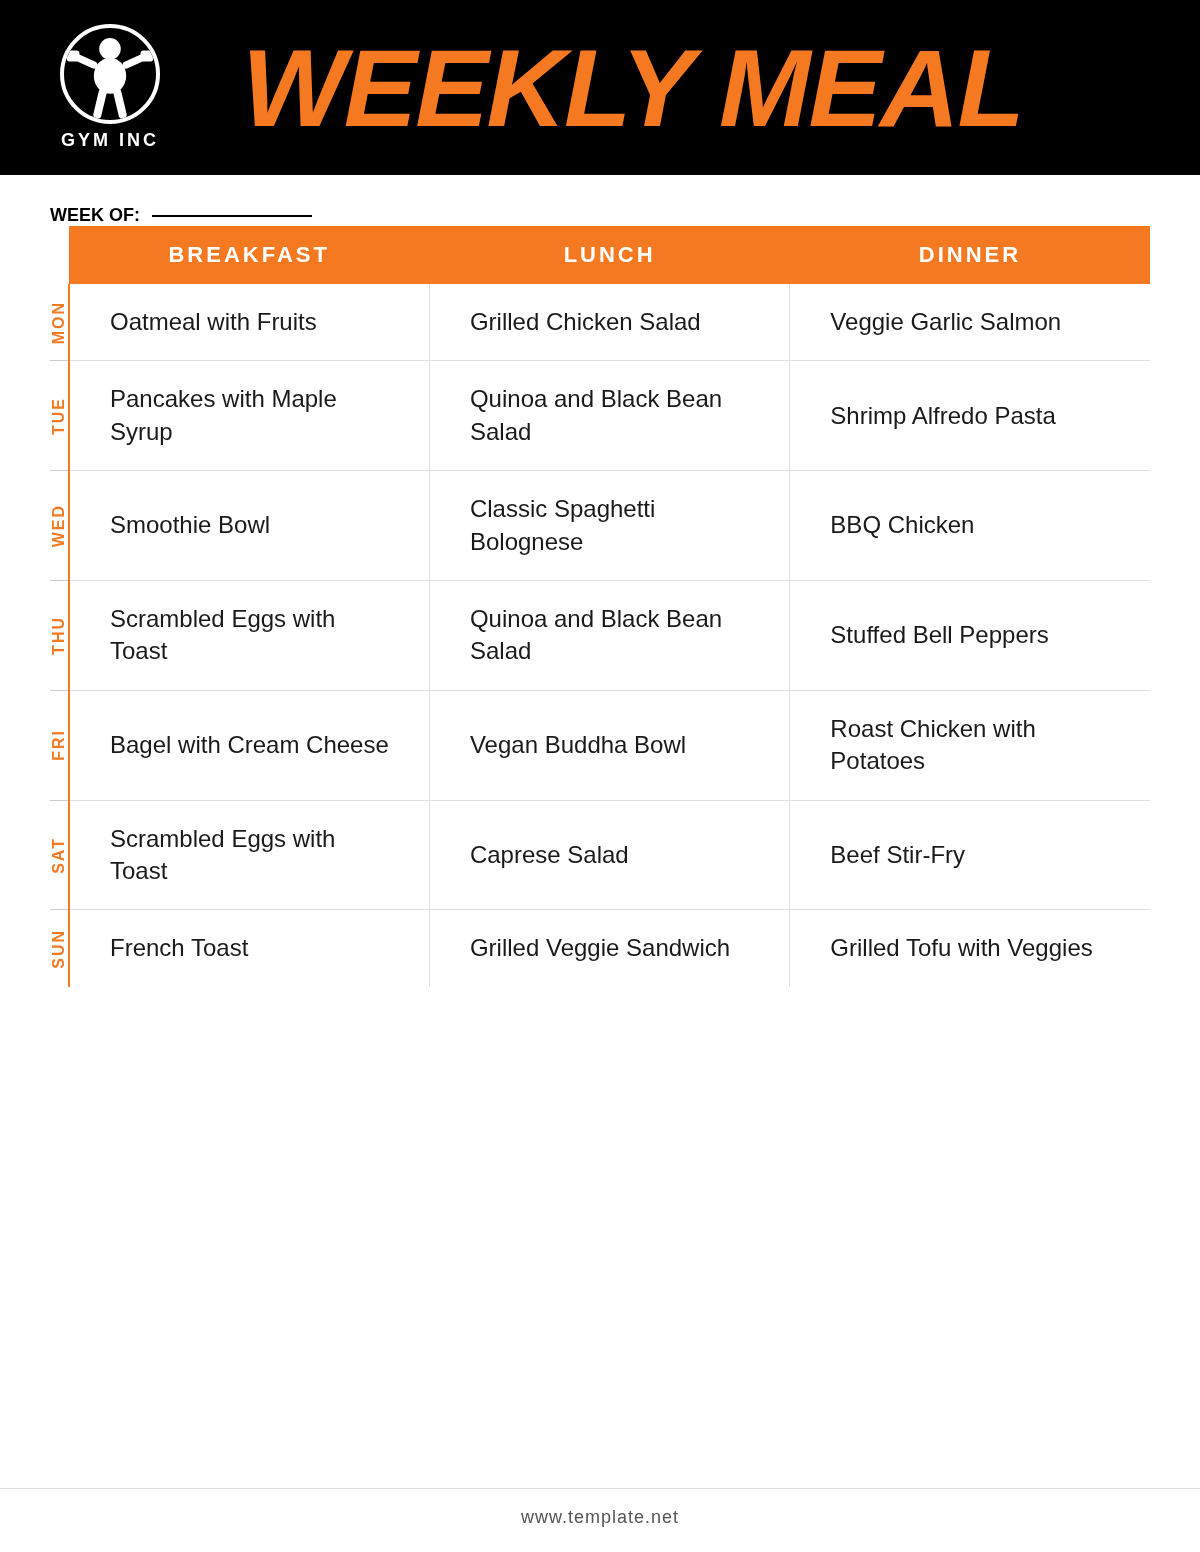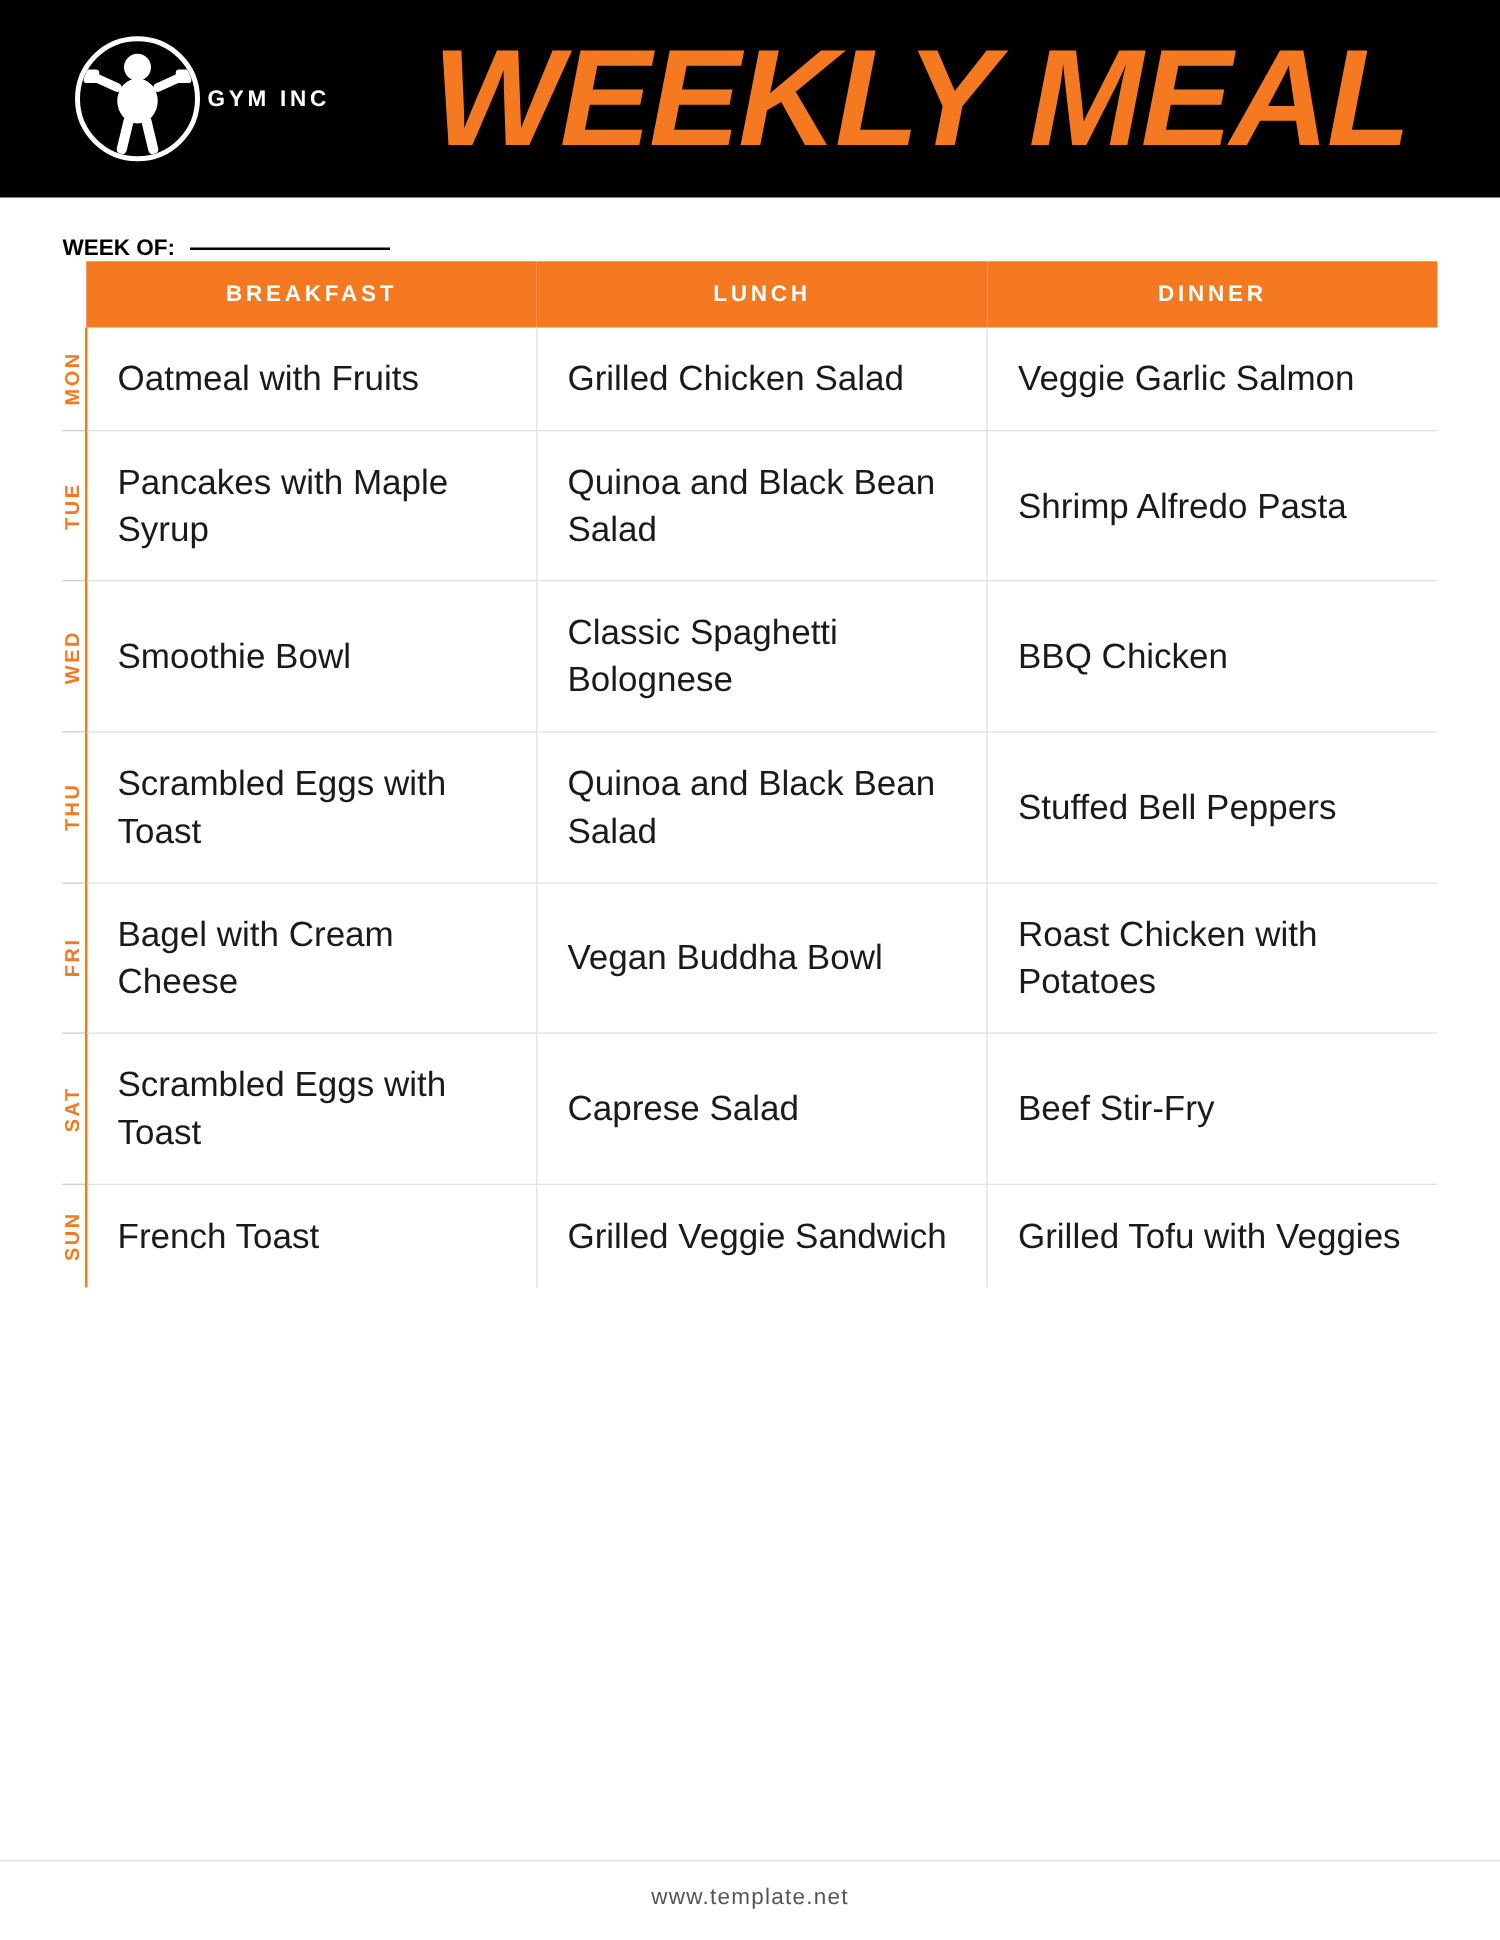--- a/index.html
+++ b/index.html
@@ -19,21 +19,21 @@
       width: 100%;
       background: #000000;
       display: flex;
       align-items: center;
       padding: 24px 60px;
       gap: 40px;
     }
 
     .logo-area {
       display: flex;
-      flex-direction: row;
+      flex-direction: column;
       align-items: center;
       gap: 6px;
       flex-shrink: 0;
     }
 
     .logo-circle {
       width: 100px;
       height: 100px;
       border-radius: 50%;
       border: 4px solid #ffffff;
@@ -120,21 +120,21 @@
     .meal-table {
       width: 100%;
       border-collapse: collapse;
     }
 
     
     .col-header {
       background: #f47920;
       color: #ffffff;
       text-align: center;
-      font-size: 18px;
+      font-size: 22px;
       font-weight: 700;
       letter-spacing: 3px;
       padding: 16px 10px;
       text-transform: uppercase;
     }
 
     .day-cell {
       width: 42px;
       text-align: center;
       vertical-align: middle;
@@ -149,22 +149,22 @@
       font-weight: 700;
       color: #f47920;
       letter-spacing: 2px;
       writing-mode: vertical-rl;
       text-orientation: mixed;
       transform: rotate(180deg);
       text-transform: uppercase;
     }
 
     .meal-cell {
-      padding: 22px 24px;
-      font-size: 28px;
+      padding: 22px 40px;
+      font-size: 24px;
       color: #1a1a1a;
       vertical-align: middle;
       border-bottom: 1px solid #e0e0e0;
       line-height: 1.35;
       width: 33%;
     }
 
     .meal-cell:not(:last-child) {
       border-right: 1px solid #e0e0e0;
     }

